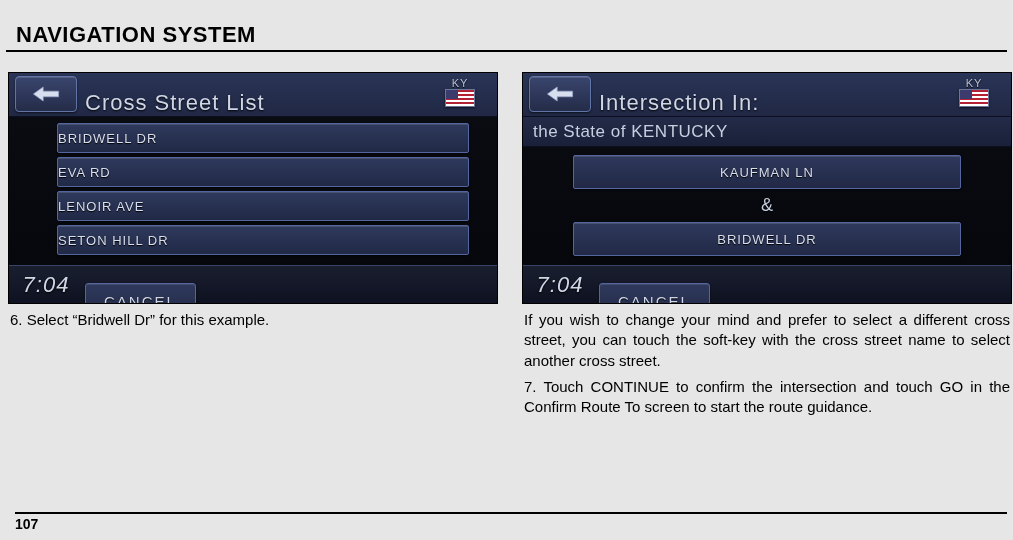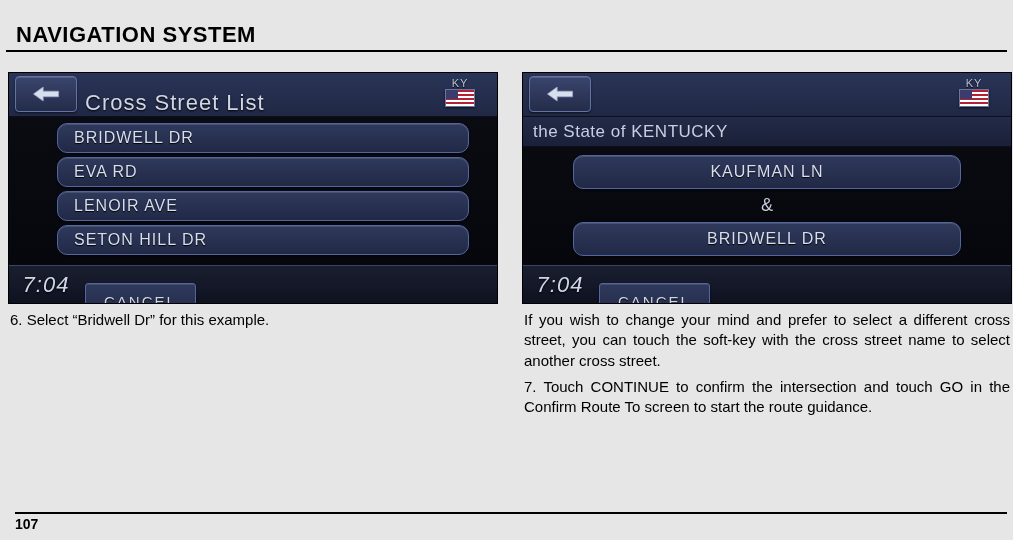--- a/index.html
+++ b/index.html
@@ -109,27 +109,27 @@
     padding: 6px 28px 4px 48px;
     display: flex;
     flex-direction: column;
     gap: 4px;
   }
   .body.center { padding: 8px 50px 4px 50px; align-items: stretch; }
   .list-item {
     height: 30px;
     background: linear-gradient(#2f395c, #212946);
     border: 1px solid #5366a0;
-    border-radius: 10px;
+    border-radius: 2px;
     color: #d7deee;
-    font-size: 16px;
-    letter-spacing: 1px;
-    display: flex;
-    align-items: center;
-    padding: 0 16px;
+    font-size: 13px;
+    letter-spacing: 1px;
+    display: flex;
+    align-items: center;
+    padding: 0 0;
     box-shadow: inset 0 1px 0 rgba(255,255,255,0.12), 0 1px 2px rgba(0,0,0,0.6);
     text-shadow: 0 1px 1px #000;
   }
   .list-item.center { justify-content: center; height: 34px; }
   .amp {
     text-align: center;
     color: #c6cee0;
     font-size: 18px;
     text-shadow: 0 1px 1px #000;
     margin: 2px 0;
@@ -227,20 +227,21 @@
   </div>
 
   <div class="col">
     <div class="nav-screen">
       <div class="hdr">
         <div class="back-btn">
           <svg viewBox="0 0 40 24">
             <path d="M2 12 L16 2 L16 8 L38 8 L38 16 L16 16 L16 22 Z" fill="#d7deee" stroke="#9aa6c8" stroke-width="1"></path>
           </svg>
         </div>
+        <div class="hdr-title">Intersection In:</div>
         <div class="flag-wrap">
           <div class="flag-state">KY</div>
           <div class="flag">
             <div class="stripes"></div>
               <div class="canton"></div>
           </div>
         </div>
       </div>
       <div class="subhdr">the State of KENTUCKY</div>
       <div class="body center">

